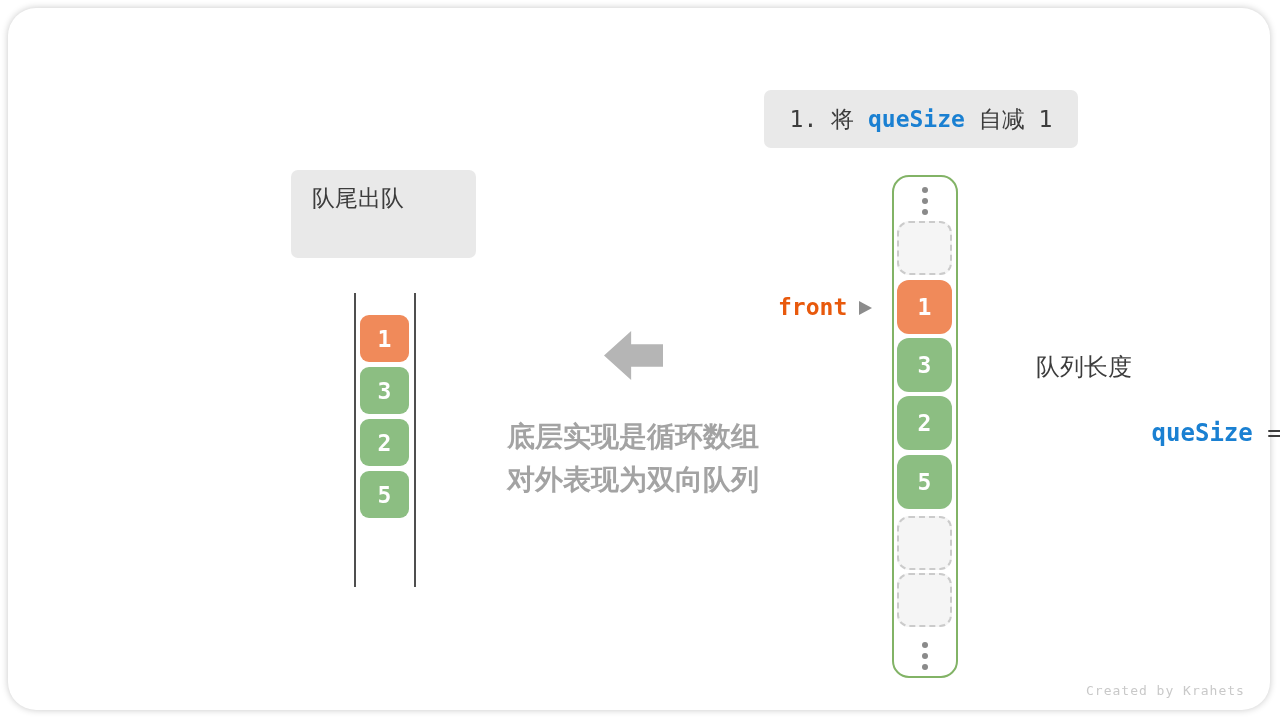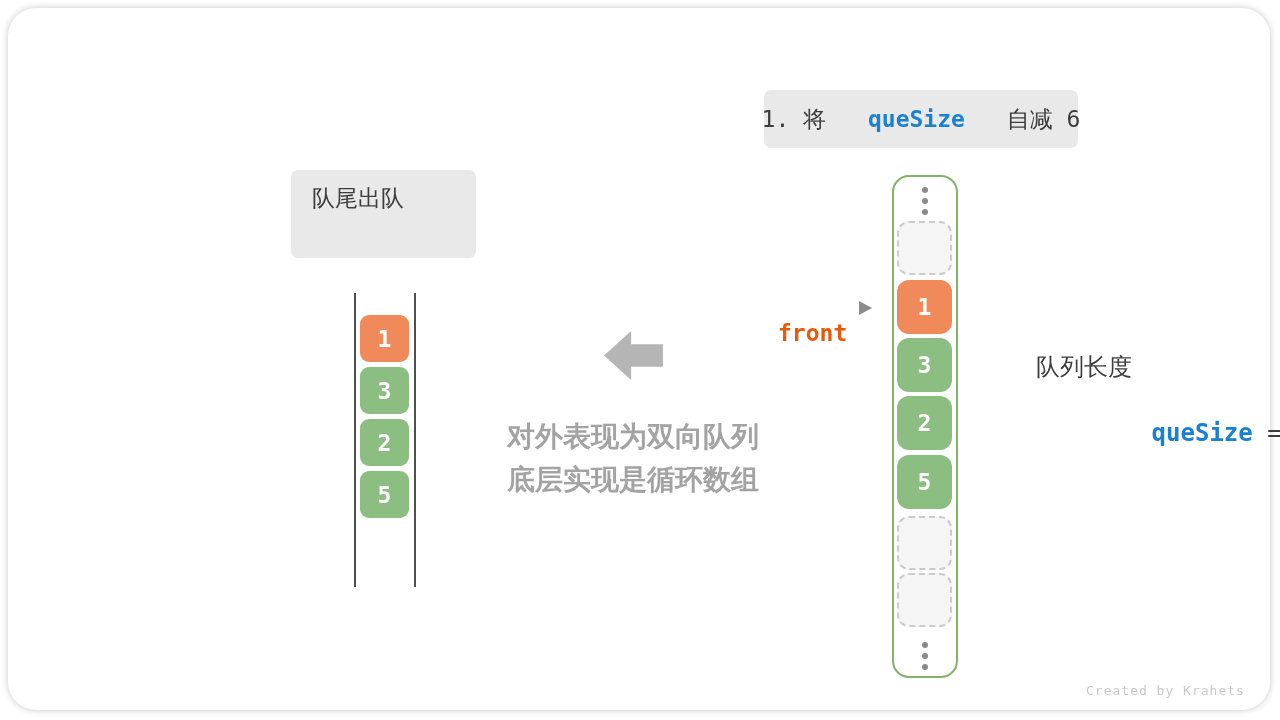--- a/index.html
+++ b/index.html
@@ -11,21 +11,21 @@
     position:absolute;left:8px;top:8px;width:1262px;height:702px;
     background:#ffffff;border-radius:28px;
     box-shadow:0 0 7px rgba(0,0,0,0.22);
   }
   .mono{font-family:"DejaVu Sans Mono","Liberation Mono",monospace;}
 
   
   .step-box{
     position:absolute;left:756px;top:82px;width:314px;height:58px;
     background:#e9e9e9;border-radius:7px;display:flex;align-items:center;justify-content:center;
-    font-size:23px;color:#3c3c3c;white-space:pre;gap:28px;
+    font-size:23px;color:#3c3c3c;white-space:pre;
   }
   .step-box .code{color:#1a80d2;font-weight:bold;}
 
   
   .op-box{
     position:absolute;left:283px;top:162px;width:185px;height:88px;
     background:#e9e9e9;border-radius:7px;box-sizing:border-box;
     padding:12px 0 0 21px;font-size:23px;color:#3c3c3c;line-height:33px;
   }
 
@@ -50,21 +50,21 @@
   }
 
   
   .note{
     position:absolute;left:470px;top:407px;width:310px;text-align:center;
     font-size:28px;font-weight:bold;color:#a3a3a3;line-height:43px;
   }
 
   
   .front-label{
-    position:absolute;left:770px;top:286px;font-size:23px;font-weight:bold;color:#e8590c;margin-top:26px;
+    position:absolute;left:770px;top:286px;font-size:23px;font-weight:bold;color:#e8590c;
   }
   .front-arrow{
     position:absolute;left:851px;top:293px;width:0;height:0;
     border-left:13px solid #8c8c8c;border-top:7px solid transparent;border-bottom:7px solid transparent;
   }
 
   
   .container{
     position:absolute;left:884px;top:167px;width:66px;height:503px;box-sizing:border-box;
     background:#ffffff;border:2px solid #82b366;border-radius:17px;
@@ -92,39 +92,39 @@
 </style>
 </head>
 <body>
 
 <div class="canvas">
   <div class="card">
 
     <div class="step-box mono">
       <span>1. 将 </span>
       <span class="code">queSize</span>
-      <span> 自减 6</span>
+      <span> 自减 1</span>
     </div>
 
     <div class="op-box">
       <div>队尾出队</div>
     </div>
 
     <div class="wall left"></div>
     <div class="wall right"></div>
     <div class="lcell c0 orange mono">1</div>
     <div class="lcell c1 green mono">3</div>
     <div class="lcell c2 green mono">2</div>
     <div class="lcell c3 green mono">5</div>
 
     <div class="big-arrow"></div>
 
     <div class="note">
+      <div>底层实现是循环数组</div>
       <div>对外表现为双向队列</div>
-      <div>底层实现是循环数组</div>
     </div>
 
     <div class="front-label mono">front</div>
     <div class="front-arrow"></div>
 
     <div class="container"></div>
     <div class="dots top">
       <div class="dot"></div>
         <div class="dot"></div>
         <div class="dot"></div>

